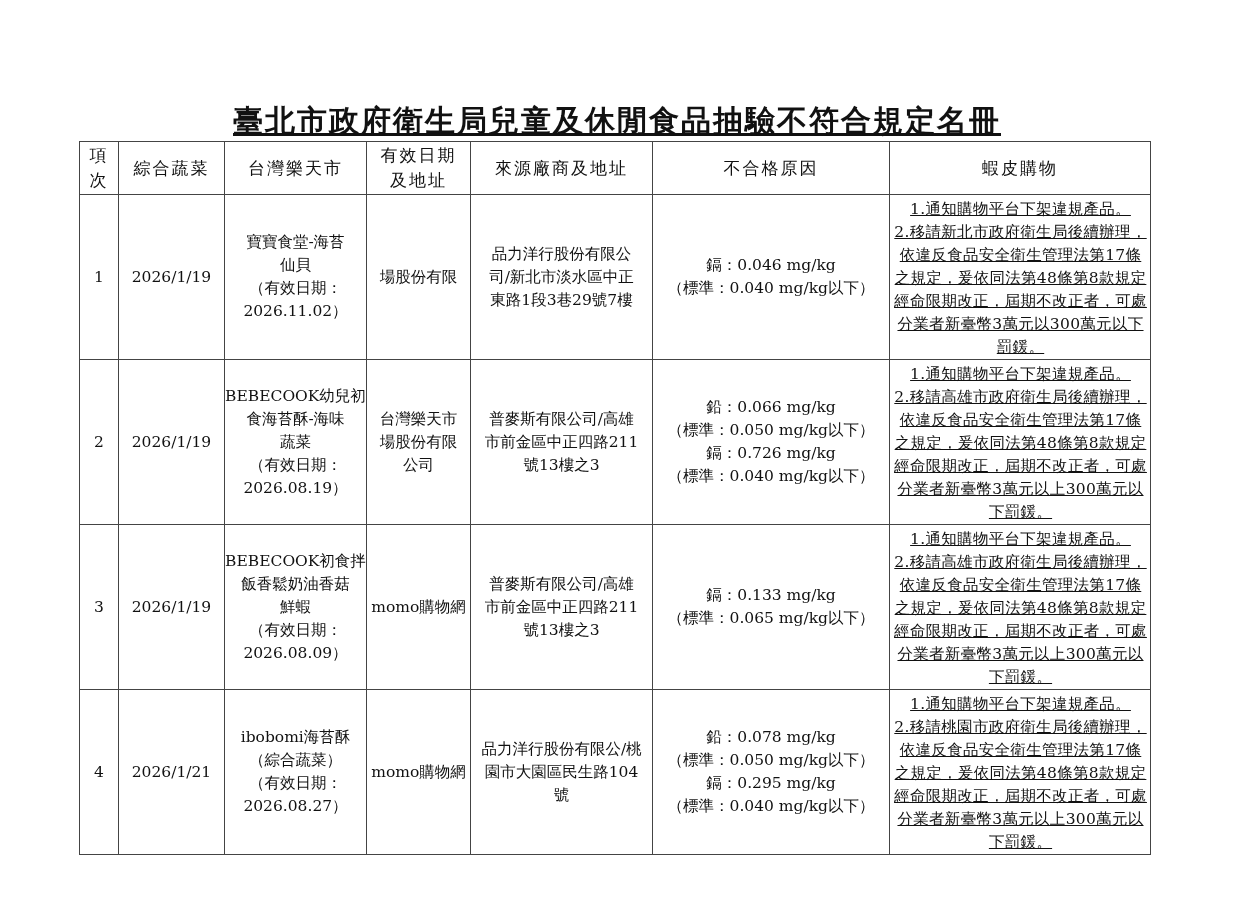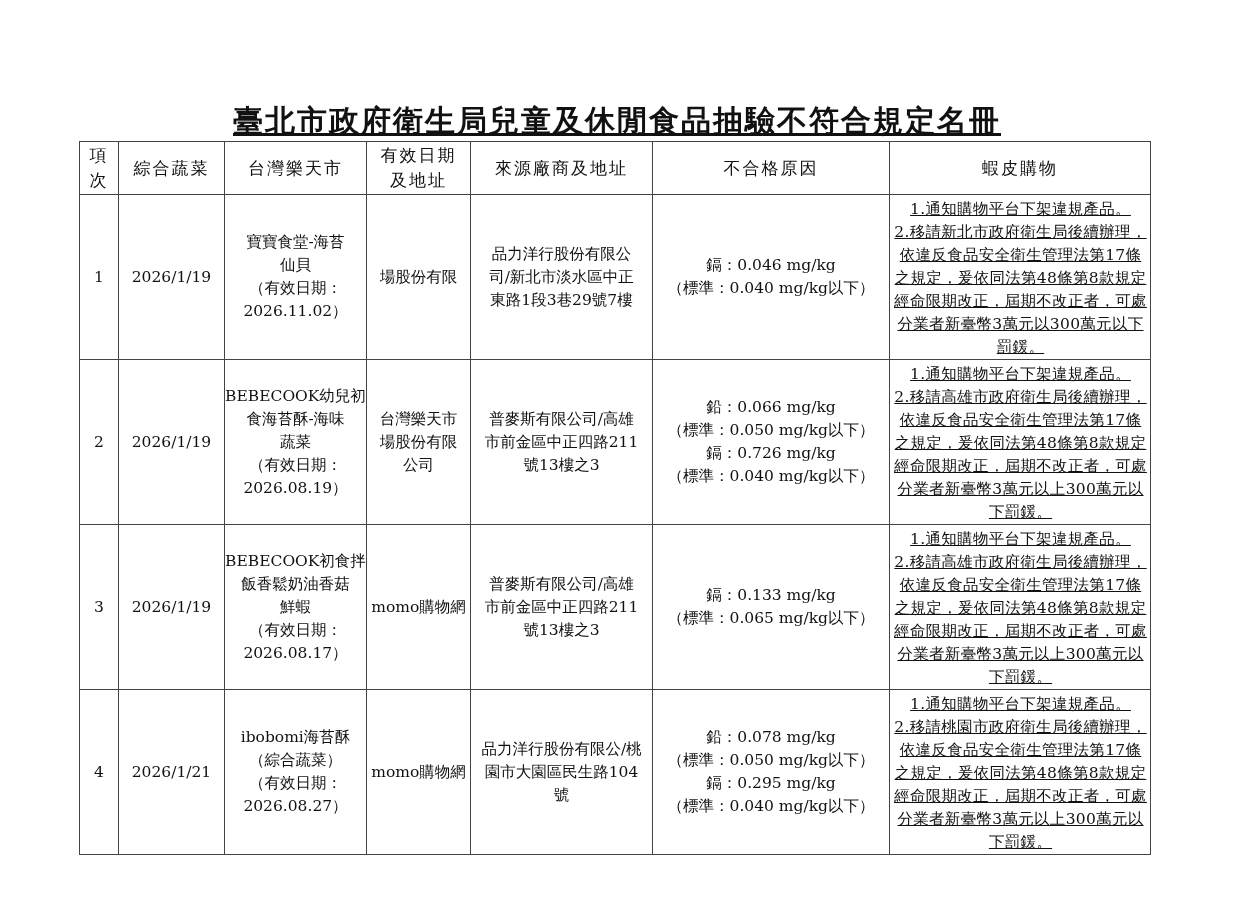--- a/index.html
+++ b/index.html
@@ -83,21 +83,21 @@
       <td class="cell-text followup">1.通知購物平台下架違規產品。
 2.移請高雄市政府衛生局後續辦理，依違反食品安全衛生管理法第17條之規定，爰依同法第48條第8款規定經命限期改正，屆期不改正者，可處分業者新臺幣3萬元以上300萬元以下罰鍰。</td>
     </tr>
     <tr>
       <td class="cell-text">3</td>
       <td class="cell-text">2026/1/19</td>
       <td class="cell-text">BEBECOOK初食拌
 飯香鬆奶油香菇
 鮮蝦
 （有效日期：
-2026.08.17）</td>
+2026.08.09）</td>
       <td class="cell-text">momo購物網</td>
       <td class="cell-text">普麥斯有限公司/高雄
 市前金區中正四路211
 號13樓之3</td>
       <td class="cell-text">鎘：0.133 mg/kg
 （標準：0.065 mg/kg以下）</td>
       <td class="cell-text followup">1.通知購物平台下架違規產品。
 2.移請高雄市政府衛生局後續辦理，依違反食品安全衛生管理法第17條之規定，爰依同法第48條第8款規定經命限期改正，屆期不改正者，可處分業者新臺幣3萬元以上300萬元以下罰鍰。</td>
     </tr>
     <tr>

